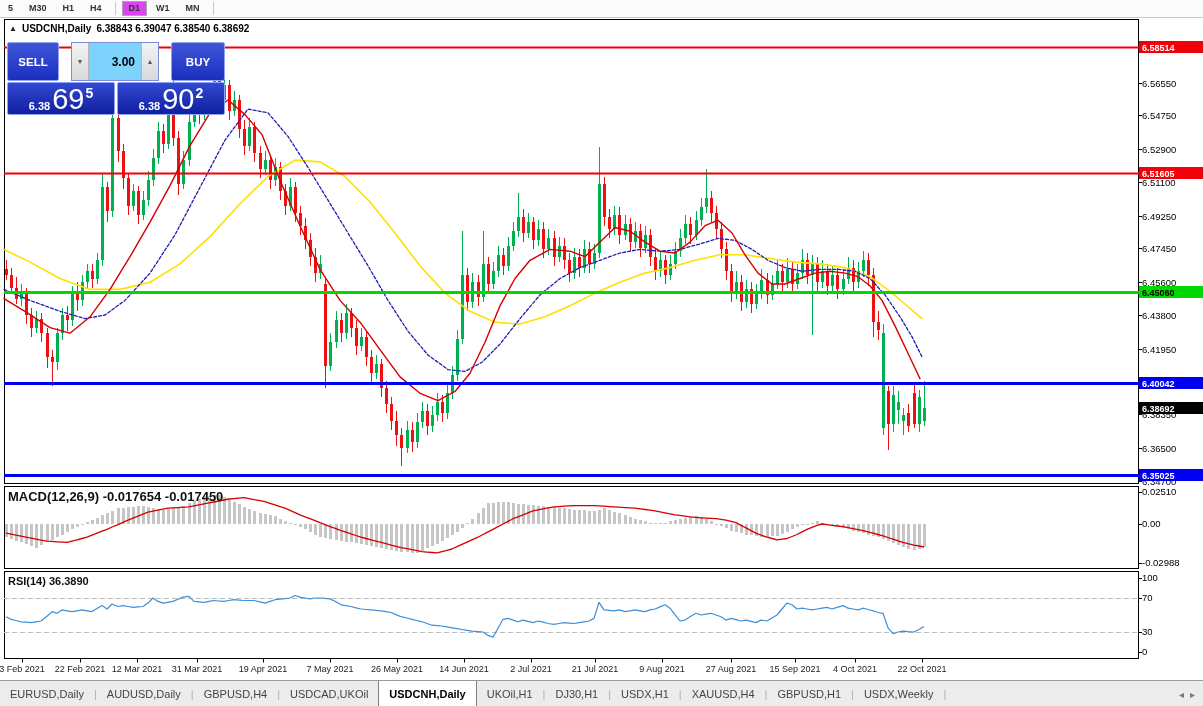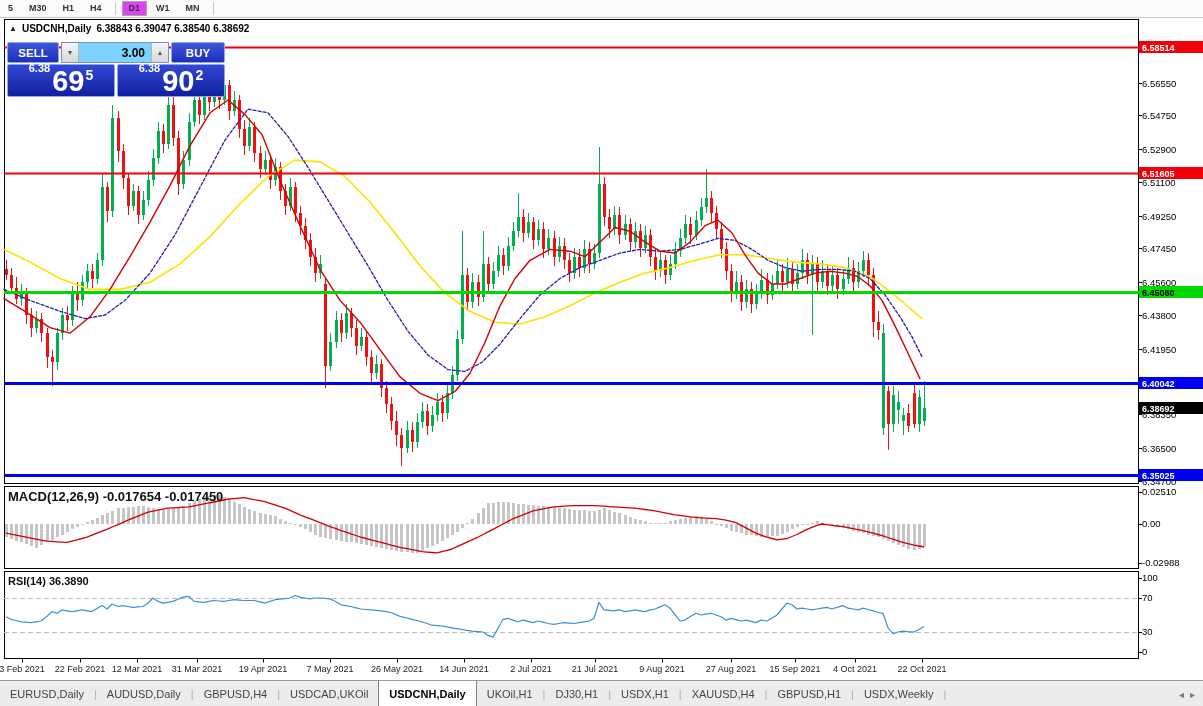--- a/index.html
+++ b/index.html
@@ -13,38 +13,38 @@
   .tf.active{background:#d946ef;border:1px solid #a8a8a8;}
   .tf-sep{width:1px;height:13px;background:#c8c8c8;margin:0 5px;}
   
   #title-row{position:absolute;left:9px;top:23px;font-size:10px;font-weight:700;color:#000;
              display:flex;align-items:center;gap:5px;white-space:nowrap;}
   #collapse{font-size:8px;color:#222;}
   #macd-label{position:absolute;left:8px;top:489px;font-size:13px;font-weight:700;color:#111;}
   #rsi-label{position:absolute;left:8px;top:575px;font-size:11px;font-weight:700;color:#111;}
   
   #trade-panel{position:absolute;left:7px;top:42px;width:218px;}
-  .tp-row1{display:flex;height:21px;gap:2px;}
+  .tp-row1{display:flex;height:39px;gap:12px;}
   .tp-btn{flex:0 0 50px;display:flex;align-items:center;justify-content:center;color:#fff;
           font-size:11.5px;font-weight:700;background:linear-gradient(#4056d8,#1b2fbe);
           border:1px solid #8fa3f2;border-radius:2px;cursor:pointer;}
   .tp-btn.buy{flex:0 0 52px;}
   .tp-stepper{flex:1;display:flex;border:1px solid #7e8cd8;background:#fff;}
   .tp-arrow{width:16px;display:flex;align-items:center;justify-content:center;
             background:linear-gradient(#f4f4f4,#d8d8d8);border-right:1px solid #b5b5b5;
             font-size:8px;color:#555;cursor:pointer;}
   .tp-arrow.up{border-right:none;border-left:1px solid #b5b5b5;}
   .tp-lot{flex:1;display:flex;align-items:center;justify-content:flex-end;padding-right:6px;
           font-size:12px;font-weight:700;color:#000;background:#7dd3fc;}
   .tp-row2{display:flex;gap:2px;margin-top:1px;height:33px;}
   .tp-price{flex:1;background:linear-gradient(#3249d2,#101fa0);border:1px solid #8fa3f2;
             border-radius:2px;color:#fff;display:flex;align-items:flex-end;
             justify-content:center;padding-bottom:2px;cursor:pointer;}
-  .tp-small{font-size:11px;font-weight:700;margin:0 2px 20px 0;}
-  .tp-big{font-size:29px;font-weight:700;line-height:26px;}
+  .tp-small{font-size:11px;font-weight:700;margin:0 2px 0 0;}
+  .tp-big{font-size:29px;font-weight:400;line-height:26px;}
   .tp-sup{font-size:14px;font-weight:700;line-height:10px;margin:0 0 14px 1px;}
   
   #tabbar{position:absolute;left:0;top:680px;width:1203px;height:26px;background:#ececec;
           border-top:1px solid #9a9a9a;display:flex;align-items:stretch;font-size:11px;
           color:#444;}
   .tab{display:flex;align-items:center;padding:0 10px;cursor:pointer;white-space:nowrap;}
   .tab.active{background:#fff;border-left:1px solid #808080;border-right:1px solid #808080;
               color:#000;font-weight:700;}
   .tab-sep{display:flex;align-items:center;color:#b0b0b0;}
   #tab-scroll{margin-left:auto;display:flex;align-items:center;gap:6px;padding-right:8px;

